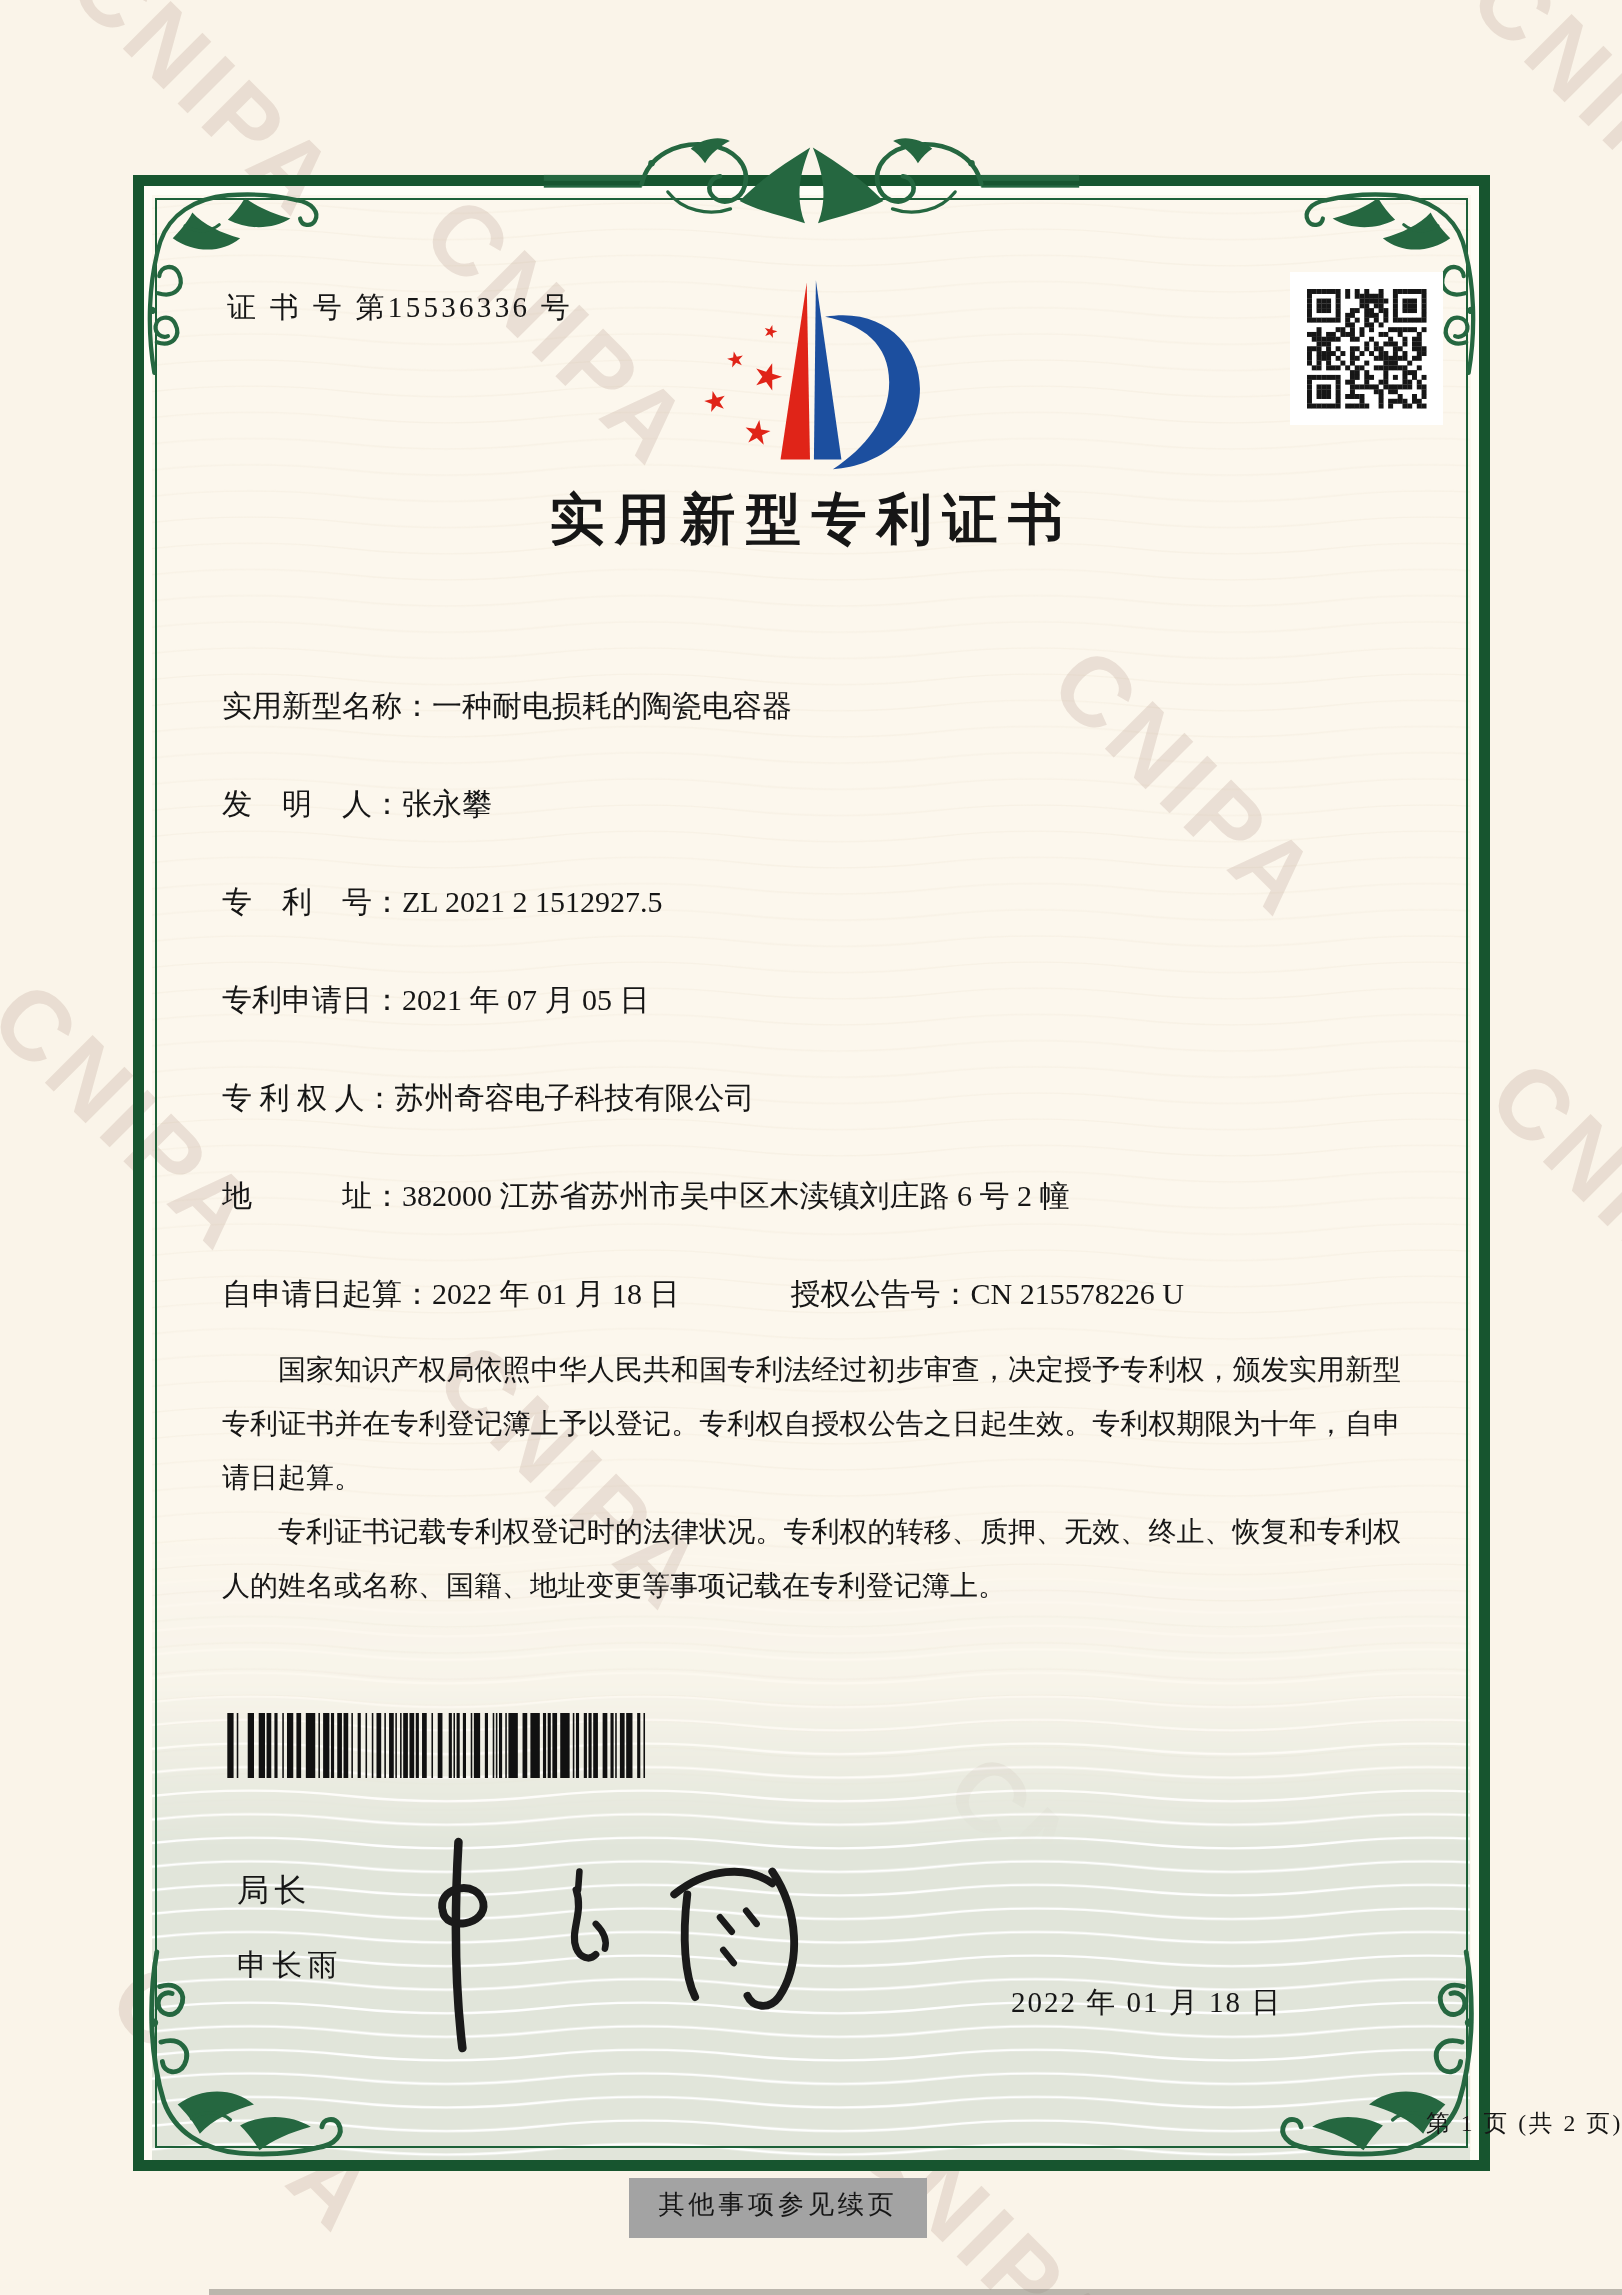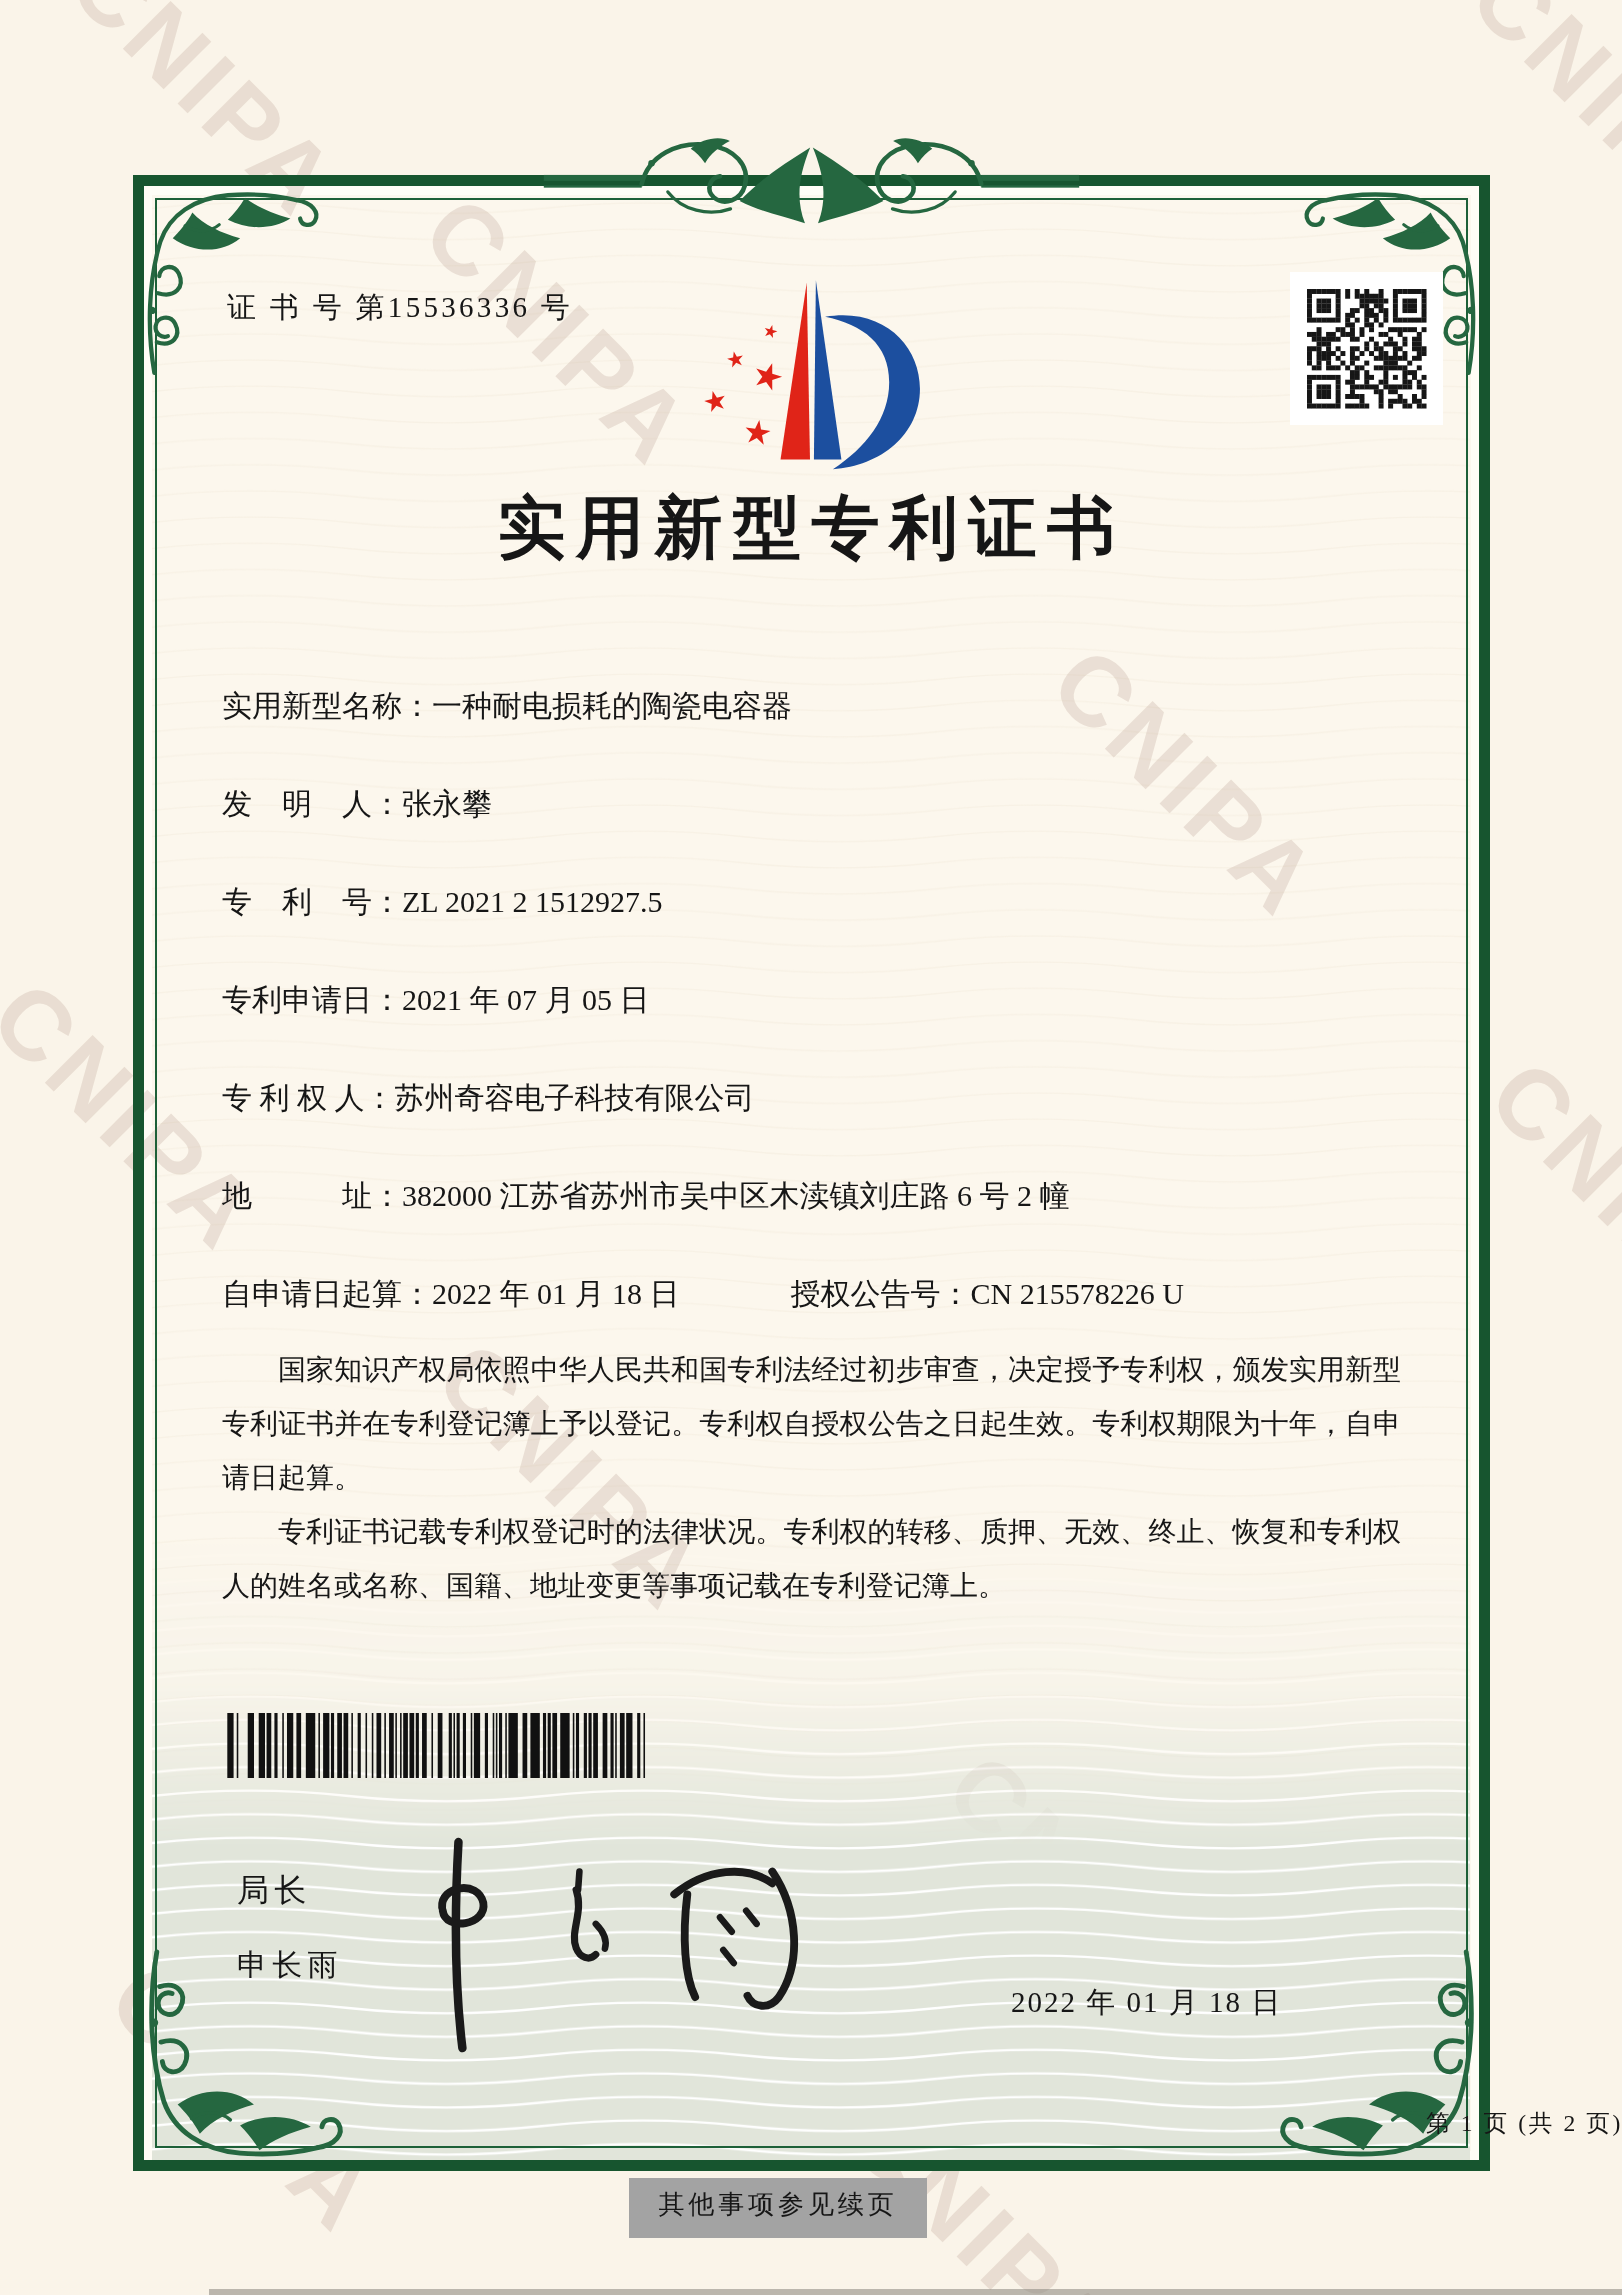--- a/index.html
+++ b/index.html
@@ -28,21 +28,21 @@
   .orn-tr{right:136px;top:183px;width:196px;height:196px;transform:scale(-1,-1);}
   .orn-bl{left:136px;bottom:128px;width:222px;height:222px;}
   .orn-br{right:136px;bottom:128px;width:222px;height:222px;transform:scaleX(-1);}
   .orn-top-center{left:543px;top:124px;width:537px;height:111px;}
 
   
   .content{position:absolute;inset:0;z-index:6;color:#161616;}
   .cert-no{position:absolute;left:211px;top:288px;font-size:29px;letter-spacing:3.3px;margin-left:16px;}
   .logo{position:absolute;left:694px;top:271px;width:249px;height:216px;}
   .qr{position:absolute;left:1290px;top:272px;width:153px;height:153px;}
-  .title{position:absolute;left:0;right:0;top:483px;text-align:center;font-size:68px;font-weight:bold;
+  .title{position:absolute;left:0;right:0;top:483px;text-align:center;font-size:55px;font-weight:bold;
          letter-spacing:10.5px;}
   .fields{position:absolute;left:222px;top:686px;font-size:30px;}
   .frow{height:98px;white-space:nowrap;}
   .flabel{display:inline-block;}
   .fvalue{display:inline-block;}
   .grant-gap{display:inline-block;width:111px;}
   .body-text{position:absolute;left:222px;top:1343px;width:1179px;font-size:28px;line-height:54px;
              text-align:justify;}
   .body-text p{margin:0;text-indent:2em;}
   .barcode{position:absolute;left:226px;top:1713px;width:424px;height:65px;}

